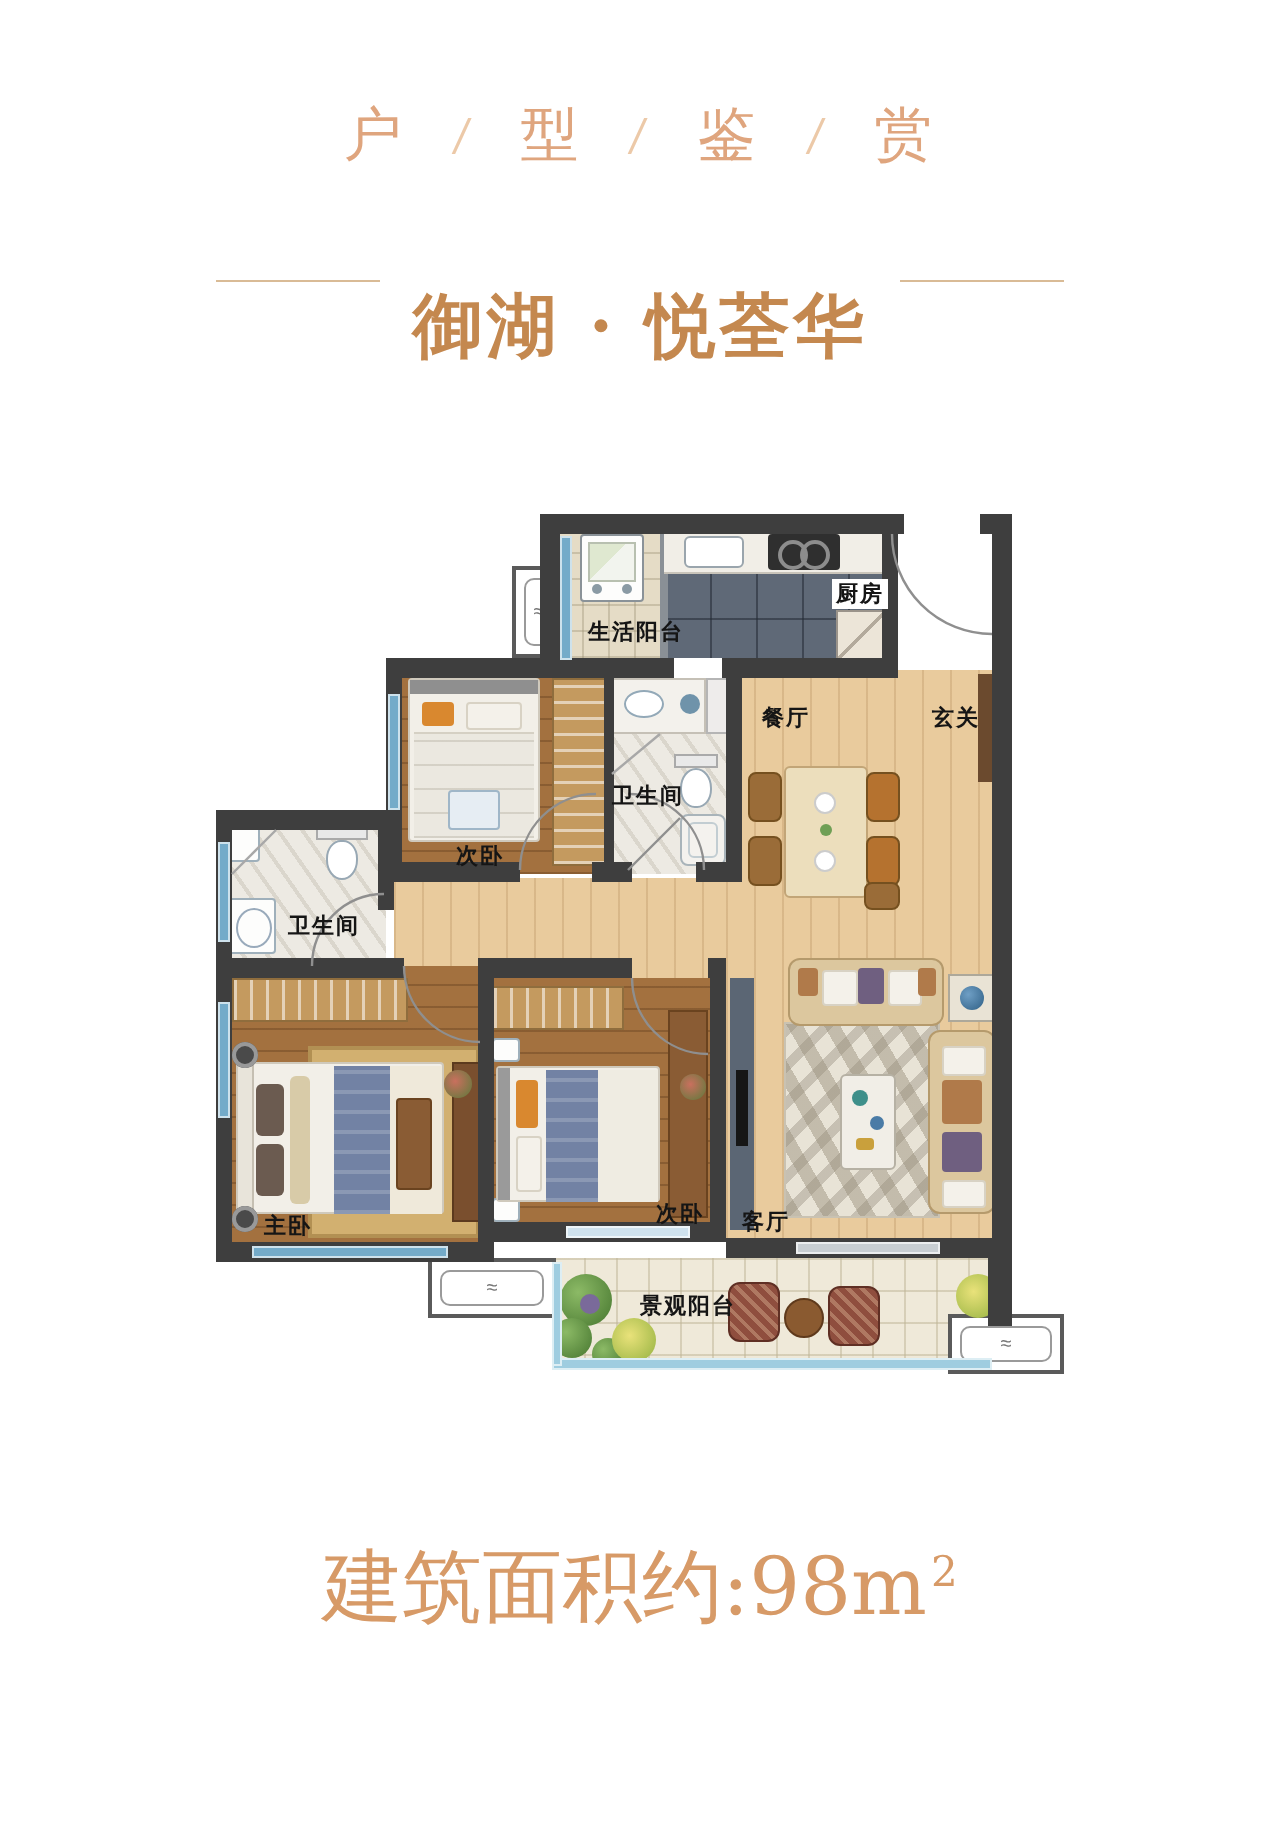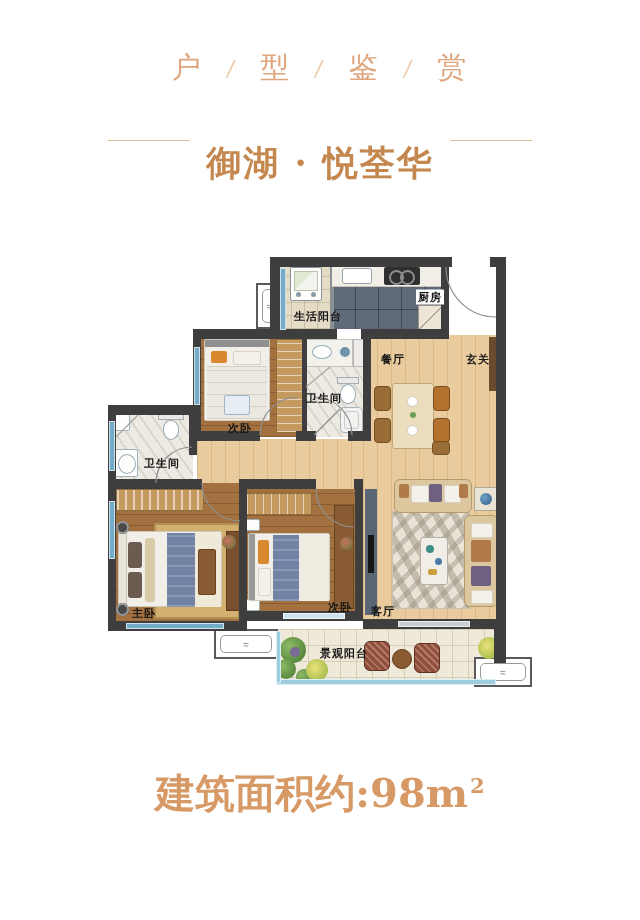--- a/index.html
+++ b/index.html
@@ -10,21 +10,21 @@
           align-items:center;gap:24px;font-family:"DejaVu Serif",serif;font-size:29px;
           color:var(--header);letter-spacing:2px;}
   .kicker .sep{font-size:22px;color:var(--sep);font-weight:200;transform:skewX(-8deg);}
   .title-row{position:absolute;top:140px;left:0;width:640px;display:flex;justify-content:center;
              align-items:flex-start;gap:16px;}
   .title-line{width:82px;height:1px;background:var(--line);}
   .title-text{font-family:"DejaVu Serif",serif;font-weight:bold;font-size:35px;
               color:var(--accent);letter-spacing:2px;}
   
   .area-row{position:absolute;top:766px;left:0;width:640px;text-align:center;
-            font-family:"DejaVu Serif",serif;font-weight:700;font-size:40px;color:var(--footer);}
+            font-family:"DejaVu Serif",serif;font-weight:400;font-size:40px;color:var(--footer);}
   .area-row sup{font-size:21px;vertical-align:14px;margin-left:2px;}
   
   .plan{position:absolute;left:100px;top:253px;width:440px;height:440px;}
   .room,.wall,.win,.f{position:absolute;box-sizing:border-box;}
   .wall{background:var(--wall);z-index:20;}
   .gap{position:absolute;background:#ffffff;z-index:21;}
   .win{background:var(--win);box-shadow:inset 0 0 0 1px rgba(255,255,255,.65);z-index:22;}
   .lbl{position:absolute;transform:translate(-50%,-50%);font-size:11px;font-weight:bold;
        color:#151515;white-space:nowrap;z-index:30;letter-spacing:1px;}
   .lbl.bg{background:#ffffff;padding:0 2px;}

